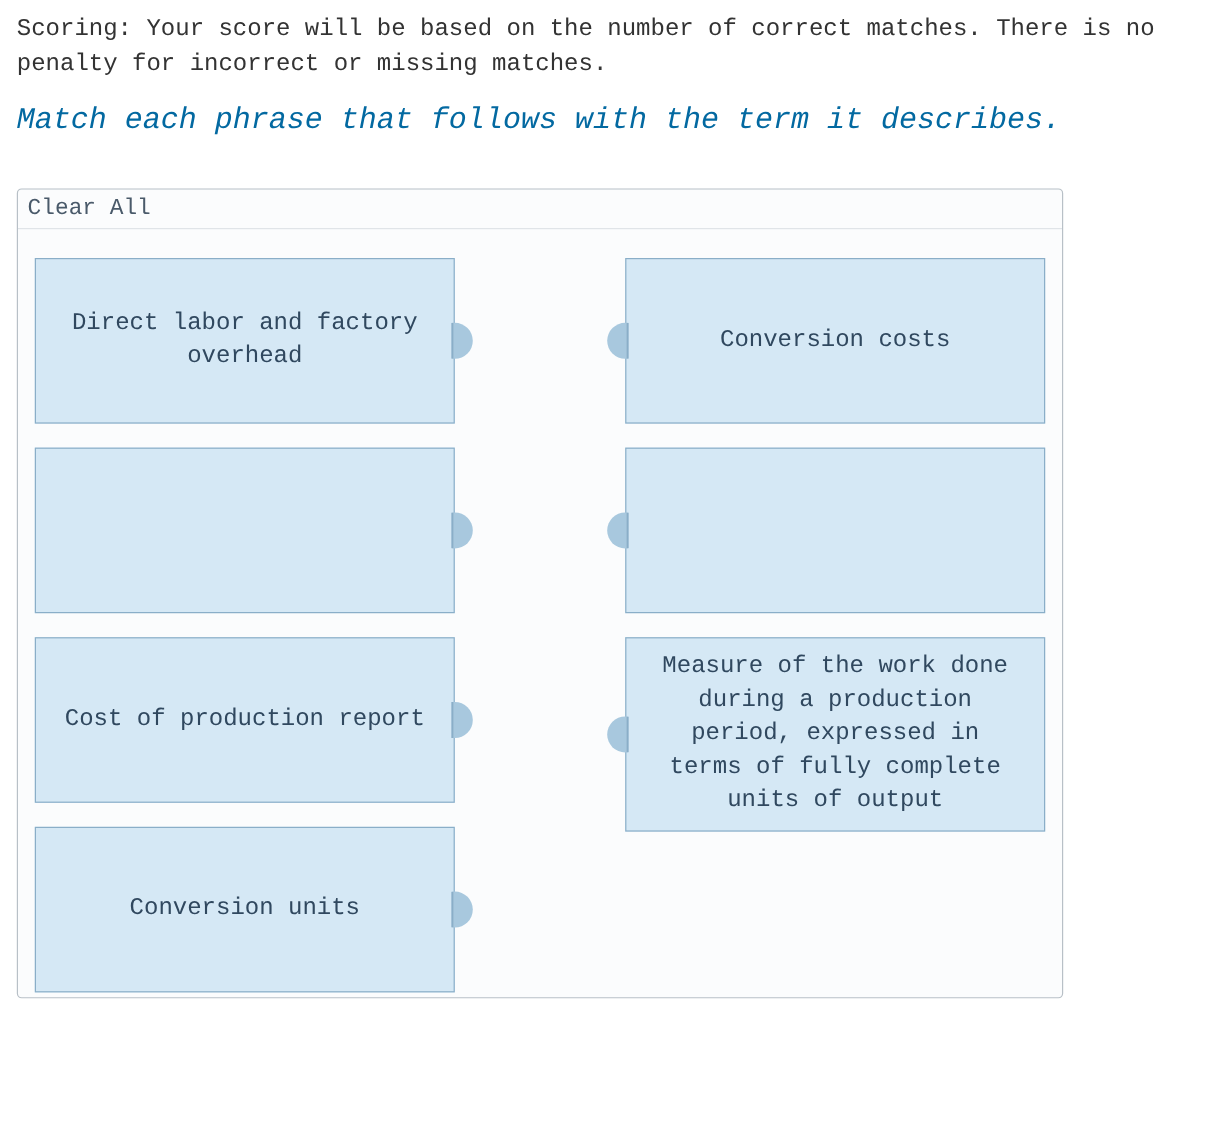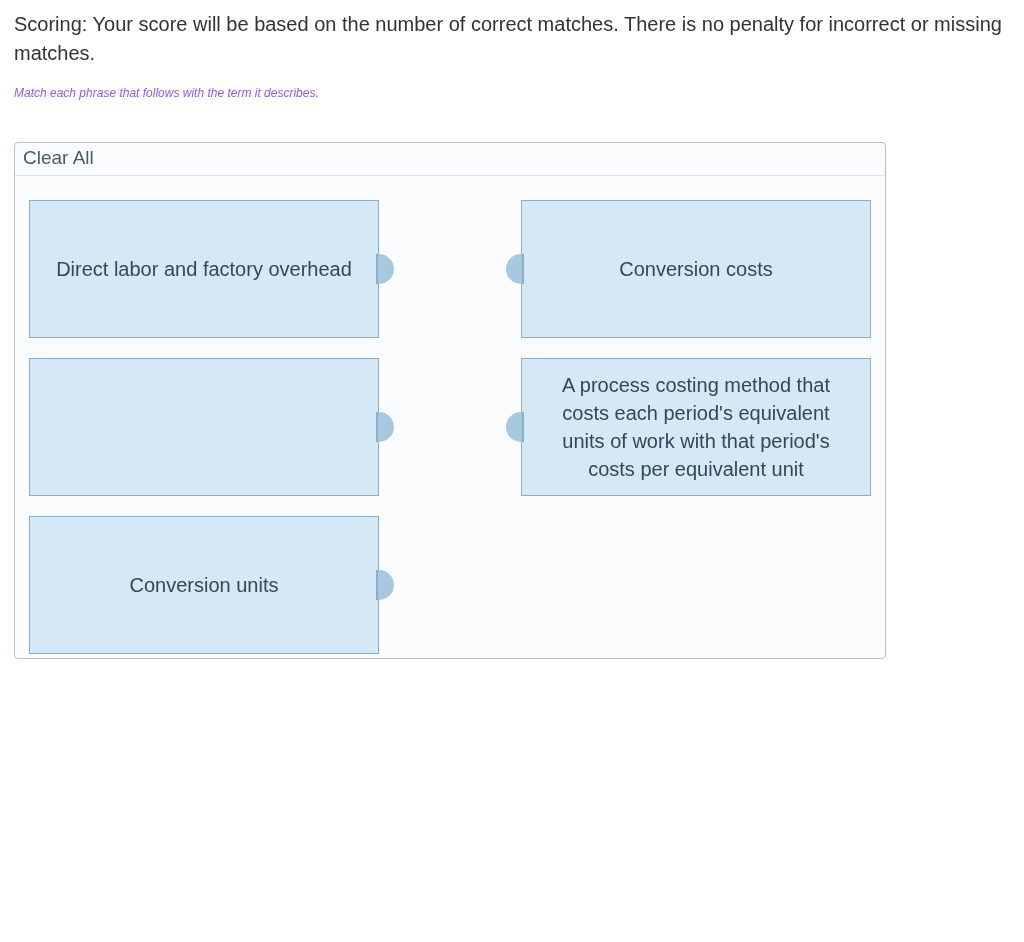--- a/index.html
+++ b/index.html
@@ -6,31 +6,32 @@
     margin: 0;
     padding: 0;
     width: 1024px;
     font-family: Verdana, Geneva, sans-serif;
     color: #2d2d2d;
     background: #ffffff;
   }
   .page {
     padding: 10px 14px 0 14px;
     width: 996px;
+    font-family: Liberation Mono, monospace;
   }
   .scoring {
     font-size: 20px;
     line-height: 1.45;
     color: #333;
     margin-bottom: 18px;
   }
   .instructions {
     font-style: italic;
-    font-size: 12px;
-    color: #8b5cf6;
+    font-size: 25px;
+    color: #0369a1;
     margin-bottom: 18px;
   }
   .matching-box {
     width: 872px;
     border: 1px solid #b8c0c7;
     border-radius: 4px;
     background: #fbfcfd;
     box-sizing: border-box;
     margin-top: 42px;
   }
@@ -116,32 +117,39 @@
     <div class="columns">
       <div class="col col-left">
         <div class="card left">
           <span class="text">Direct labor and factory overhead</span>
           <span class="nub"></span>
         </div>
         <div class="card left">
           <span class="nub"></span>
         </div>
         <div class="card left">
+          <span class="text">Cost of production report</span>
+          <span class="nub"></span>
+        </div>
+        <div class="card left">
           <span class="text">Conversion units</span>
           <span class="nub"></span>
         </div>
       </div>
 
       <div class="col col-mid"></div>
 
       <div class="col col-right">
         <div class="card right">
           <span class="nub"></span>
           <span class="text">Conversion costs</span>
         </div>
         <div class="card right">
           <span class="nub"></span>
-          <span class="text">A process costing method that costs each period's equivalent units of work with that period's costs per equivalent unit</span>
+        </div>
+        <div class="card right">
+          <span class="nub"></span>
+          <span class="text">Measure of the work done during a production period, expressed in terms of fully complete units of output</span>
         </div>
       </div>
     </div>
   </div>
 </div>
 
 </body></html>

